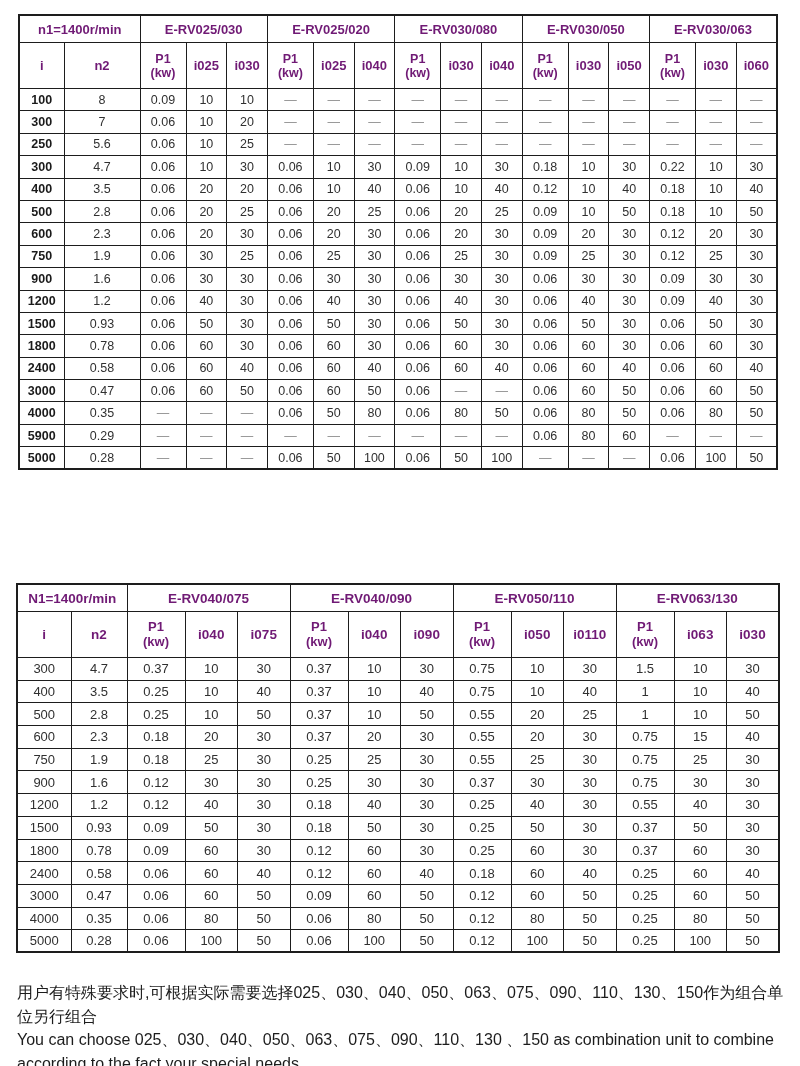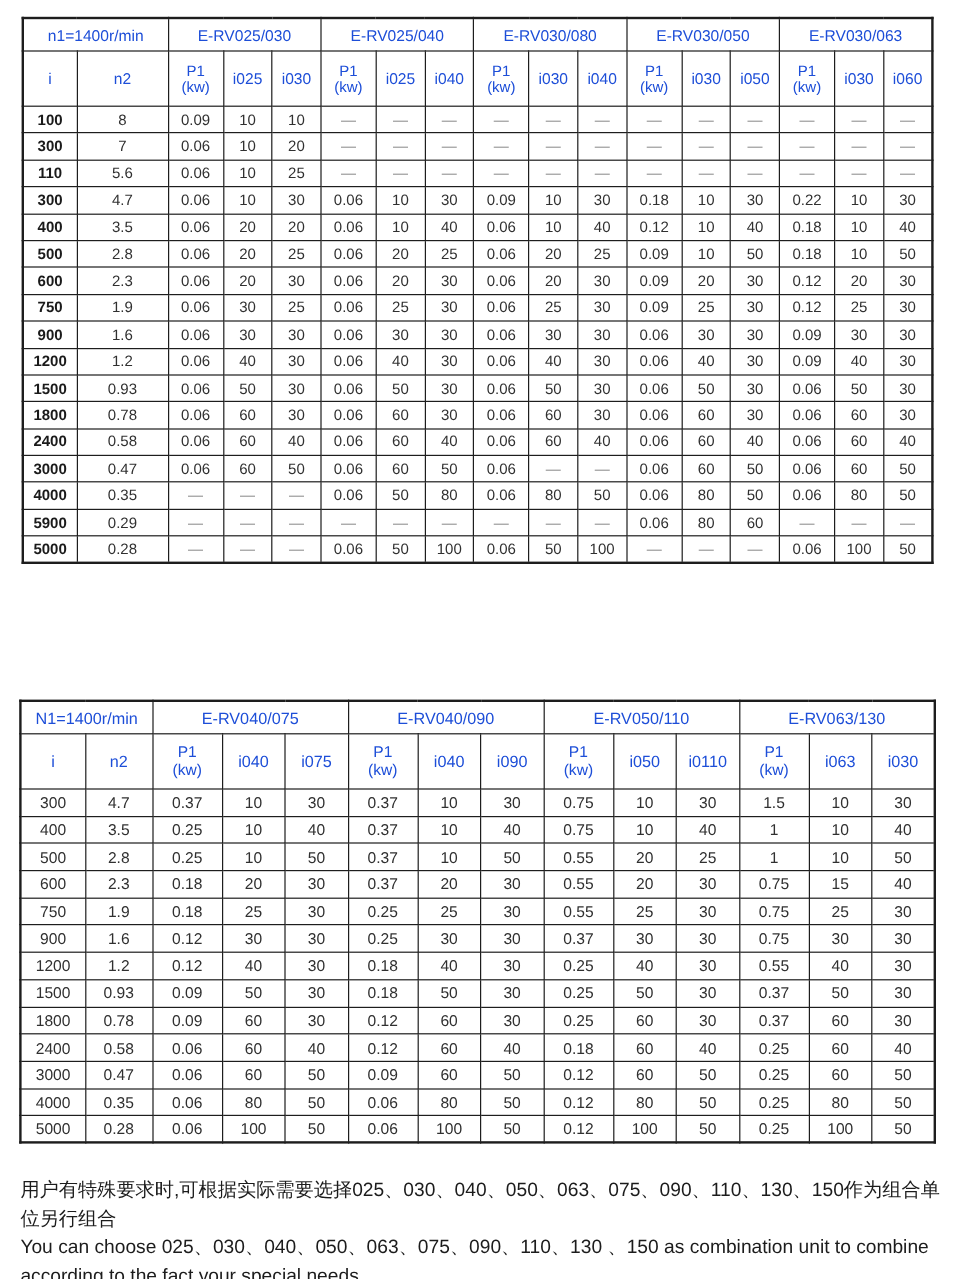--- a/index.html
+++ b/index.html
@@ -23,21 +23,21 @@
     border: 2px solid #1d1d1d;
   }
   .rv-table th, .rv-table td {
     border: 1px solid #1d1d1d;
     text-align: center;
     vertical-align: middle;
     padding: 0;
     overflow: hidden;
     color: #303030;
   }
-  .rv-table th { font-weight: normal; color: #1d4ed8; }
+  .rv-table th { font-weight: bold; color: #701a75; }
   .t1 { left: 18px; top: 14px; width: 760px; }
   .t2 { left: 16px; top: 583px; width: 764px; }
   .t1 th { font-size: 13px; }
   .t1 td { font-size: 12.5px; }
   .t2 th { font-size: 13.5px; }
   .t2 td { font-size: 13px; }
   tr.hrow1 th { height: 26px; }
   tr.hrow2 th { height: 45px; }
   .t1 tbody tr { height: 22.4px; }
   .t2 tbody tr { height: 22.7px; }
@@ -81,21 +81,21 @@
         <col class="c-s">
         <col class="c-s">
         <col class="c-p1">
         <col class="c-s">
         <col class="c-s">
       </colgroup>
       <thead>
         <tr class="hrow1">
           <th colspan="2">n1=1400r/min</th>
           <th colspan="3">E-RV025/030</th>
-          <th colspan="3">E-RV025/040</th>
+          <th colspan="3">E-RV025/020</th>
           <th colspan="3">E-RV030/080</th>
           <th colspan="3">E-RV030/050</th>
           <th colspan="3">E-RV030/063</th>
         </tr>
         <tr class="hrow2">
           <th>i</th>
           <th>n2</th>
           <th class="p1">P1
 (kw)</th>
           <th>i025</th>
@@ -151,21 +151,21 @@
           <td class="dash">—</td>
           <td class="dash">—</td>
           <td class="dash">—</td>
           <td class="dash">—</td>
           <td class="dash">—</td>
           <td class="dash">—</td>
           <td class="dash">—</td>
           <td class="dash">—</td>
         </tr>
         <tr>
-          <td class="b">110</td>
+          <td class="b">250</td>
           <td>5.6</td>
           <td>0.06</td>
           <td>10</td>
           <td>25</td>
           <td class="dash">—</td>
           <td class="dash">—</td>
           <td class="dash">—</td>
           <td class="dash">—</td>
           <td class="dash">—</td>
           <td class="dash">—</td>

